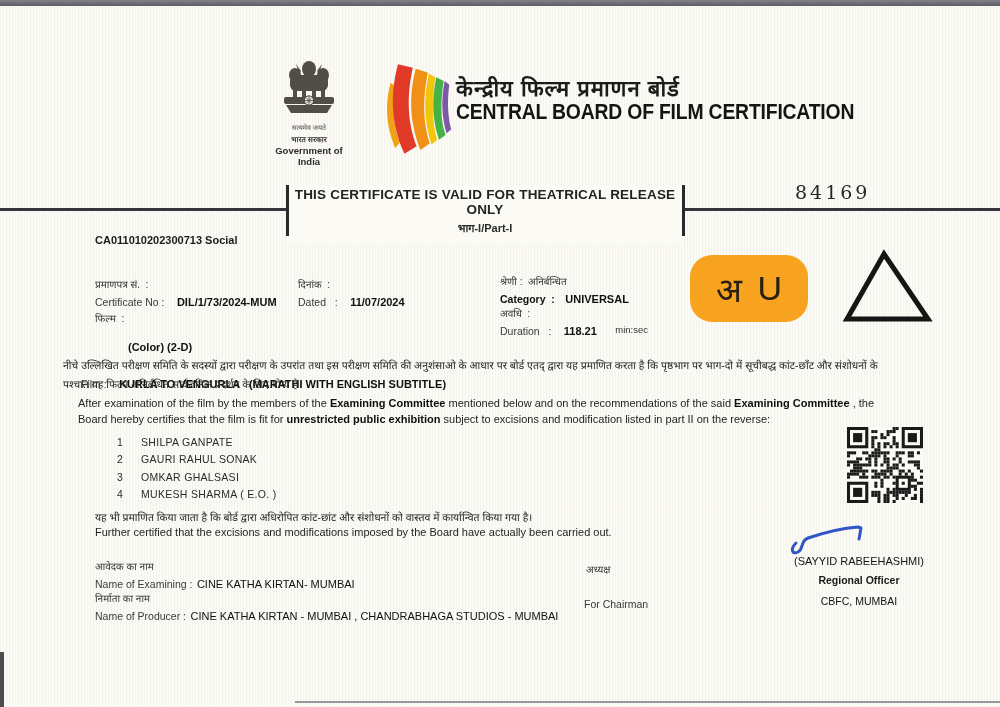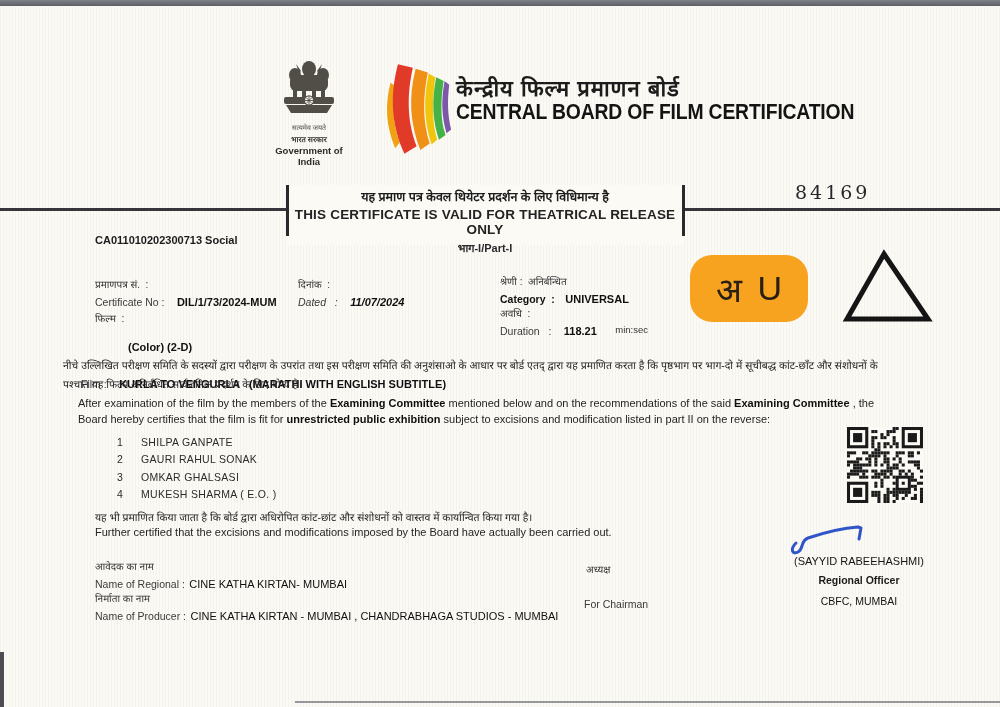--- a/index.html
+++ b/index.html
@@ -103,37 +103,36 @@
     <path d="M66,26 C62,48 63,64 68,82 L73,78 C69,62 69,46 71,30 Z" fill="#7c58a6"></path>
   </svg>
 
   <div class="abs org-hi">केन्द्रीय फिल्म प्रमाणन बोर्ड</div>
   <div class="abs org-en">CENTRAL BOARD OF FILM CERTIFICATION</div>
 
   <div class="abs serial">84169</div>
 
   <div class="abs rule"></div>
   <div class="abs notice-box">
-    <div class="notice-hi">यह प्रमाण पत्र केवल थियेटर प्रदर्शन के लिए विधिमान्य है</div>
     <div class="notice-en">THIS CERTIFICATE IS VALID FOR THEATRICAL RELEASE ONLY</div>
     <div class="notice-part">भाग-I/Part-I</div>
   </div>
   <div class="abs bracket" style="left:286px;"></div>
   <div class="abs bracket" style="left:682px;"></div>
 
   <div class="abs reference pre">CA011010202300713 Social</div>
 
   <div class="abs hi-lbl pre" style="left:95px;top:277px;">प्रमाणपत्र सं.  :</div>
   <div class="abs" style="left:95px;top:292px;">
     <span class="en-lbl pre">Certificate No :</span>
     <span class="val pre" style="margin-left:8px;">DIL/1/73/2024-MUM</span>
   </div>
 
   <div class="abs hi-lbl pre" style="left:298px;top:277px;">दिनांक  :</div>
-  <div class="abs" style="left:298px;top:292px;font-style:italic;">
+  <div class="abs" style="left:298px;top:292px;">
     <span class="en-lbl pre">Dated   :</span>
     <span class="val pre" style="margin-left:8px;">11/07/2024</span>
   </div>
 
   <div class="abs hi-lbl pre" style="left:500px;top:274px;">श्रेणी :  अनिर्बन्धित</div>
   <div class="abs" style="left:500px;top:289px;">
     <span class="val pre" style="font-size:10.5px;">Category  :</span>
     <span class="val pre" style="margin-left:6px;">UNIVERSAL</span>
   </div>
 
@@ -389,21 +388,21 @@
       <rect x="13" y="24" width="1" height="1" fill="#1a1a1a"></rect>
       <rect x="15" y="24" width="1" height="1" fill="#1a1a1a"></rect>
       <rect x="24" y="24" width="1" height="1" fill="#1a1a1a"></rect>
     </svg>
 
   <div class="abs further-en">Further certified that the excisions and modifications imposed by the Board have actually been carried out.</div>
   <div class="abs further-hi">यह भी प्रमाणित किया जाता है कि बोर्ड द्वारा अधिरोपित कांट-छांट और संशोधनों को वास्तव में कार्यान्वित किया गया है।</div>
 
   <div class="abs b-hi" style="left:95px;top:559px;">आवेदक का नाम</div>
   <div class="abs" style="left:95px;top:574px;">
-    <span class="line-label">Name of Regional :</span>
+    <span class="line-label">Name of Examining :</span>
     <span class="line-val pre">CINE KATHA KIRTAN- MUMBAI</span>
   </div>
   <div class="abs b-hi" style="left:95px;top:591px;">निर्माता का नाम</div>
   <div class="abs" style="left:95px;top:606px;">
     <span class="line-label">Name of Producer :</span>
     <span class="line-val pre">CINE KATHA KIRTAN - MUMBAI , CHANDRABHAGA STUDIOS - MUMBAI</span>
   </div>
 
   <div class="abs b-hi" style="left:586px;top:562px;">अध्यक्ष</div>
   <div class="abs line-label" style="left:584px;top:598px;">For Chairman</div>

